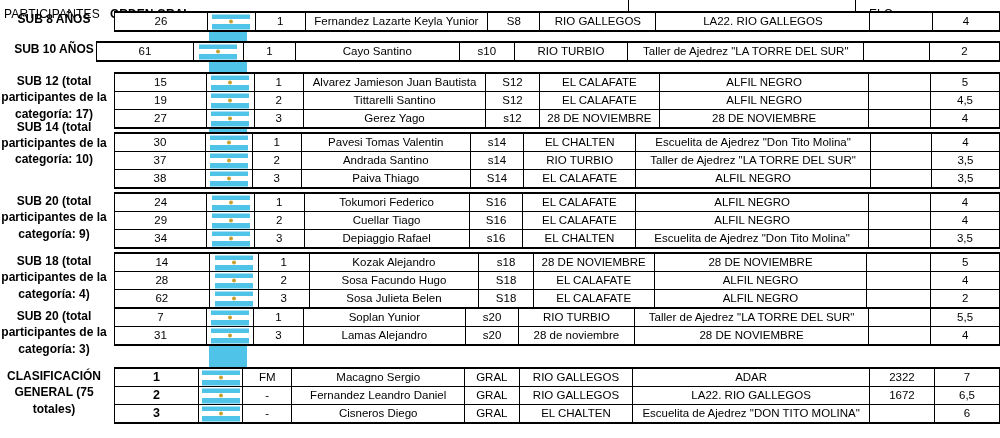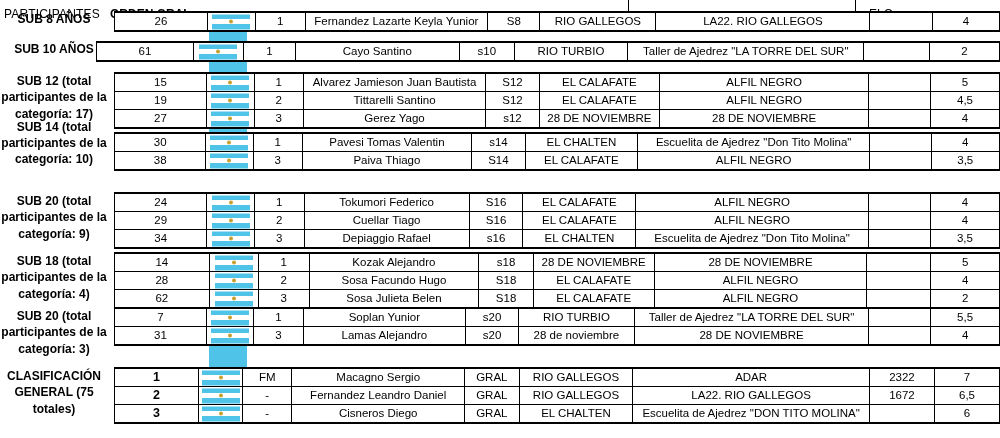--- a/index.html
+++ b/index.html
@@ -239,20 +239,35 @@
               </div>
             </td>
             <td class="c-pos">1</td>
             <td class="c-name">Pavesi Tomas Valentin</td>
             <td class="c-cat">s14</td>
             <td class="c-loc">EL CHALTEN</td>
             <td class="c-club">Escuelita de Ajedrez "Don Tito Molina"</td>
             <td class="c-elo"></td>
             <td class="c-pts">4</td>
           </tr>
+          <tr>
+            <td class="c-orden">37</td>
+            <td class="c-flag">
+              <div class="flag">
+                <div class="sun"></div>
+              </div>
+            </td>
+            <td class="c-pos">2</td>
+            <td class="c-name">Andrada Santino</td>
+            <td class="c-cat">s14</td>
+            <td class="c-loc">RIO TURBIO</td>
+            <td class="c-club">Taller de Ajedrez "LA TORRE DEL SUR"</td>
+            <td class="c-elo"></td>
+            <td class="c-pts">3,5</td>
+          </tr>
           <tr class=" last-row">
             <td class="c-orden">38</td>
             <td class="c-flag">
               <div class="flag">
                 <div class="sun"></div>
               </div>
             </td>
             <td class="c-pos">3</td>
             <td class="c-name">Paiva Thiago</td>
             <td class="c-cat">S14</td>

